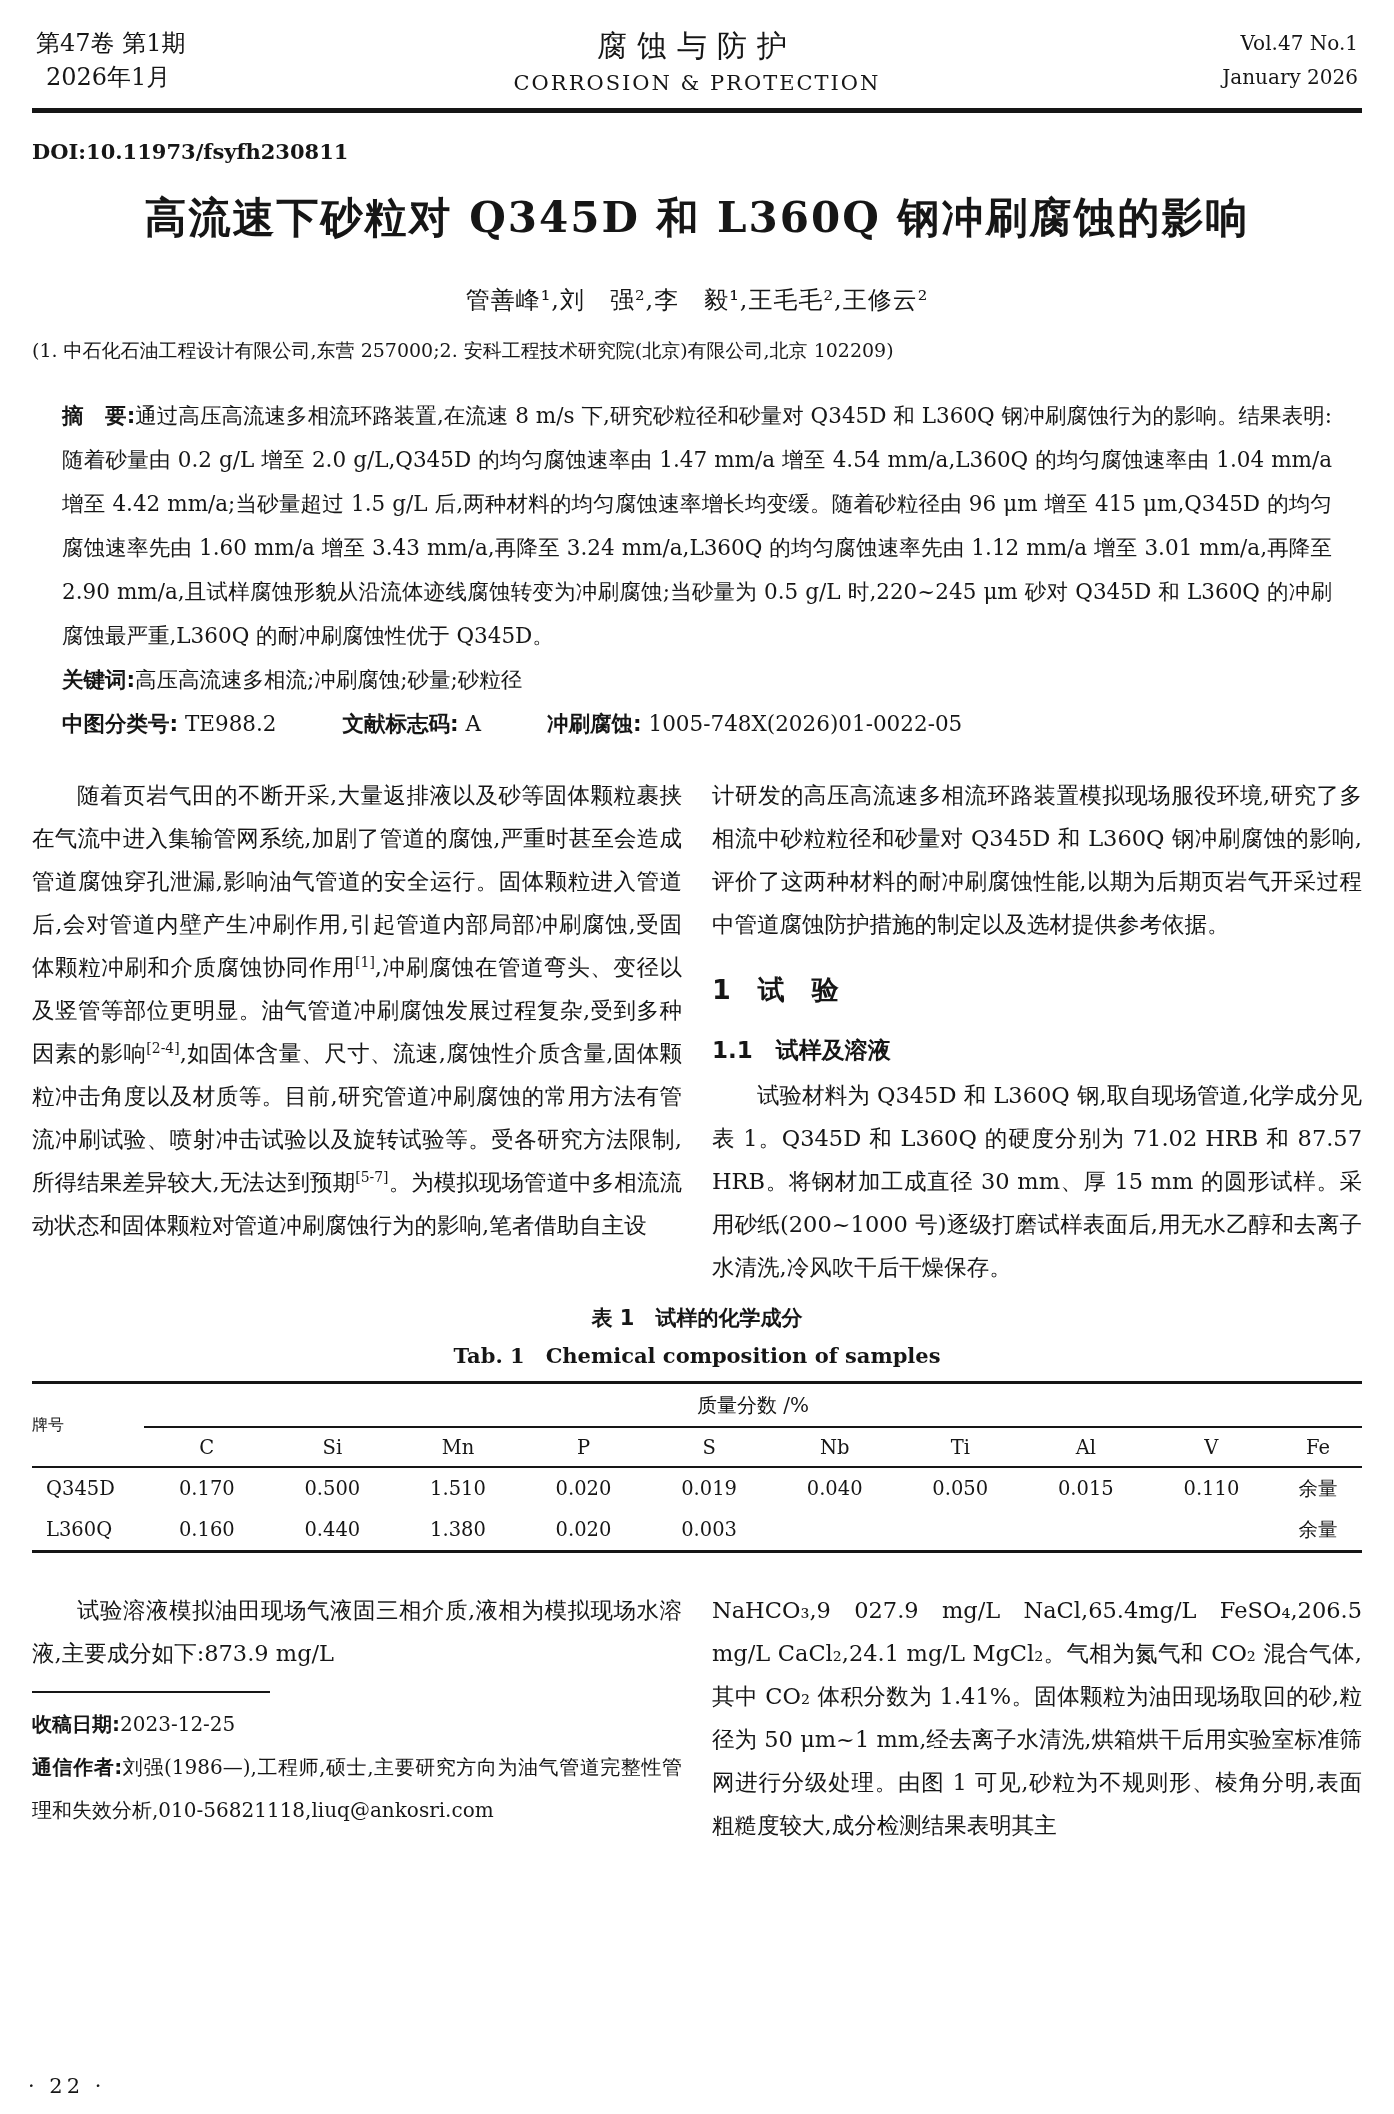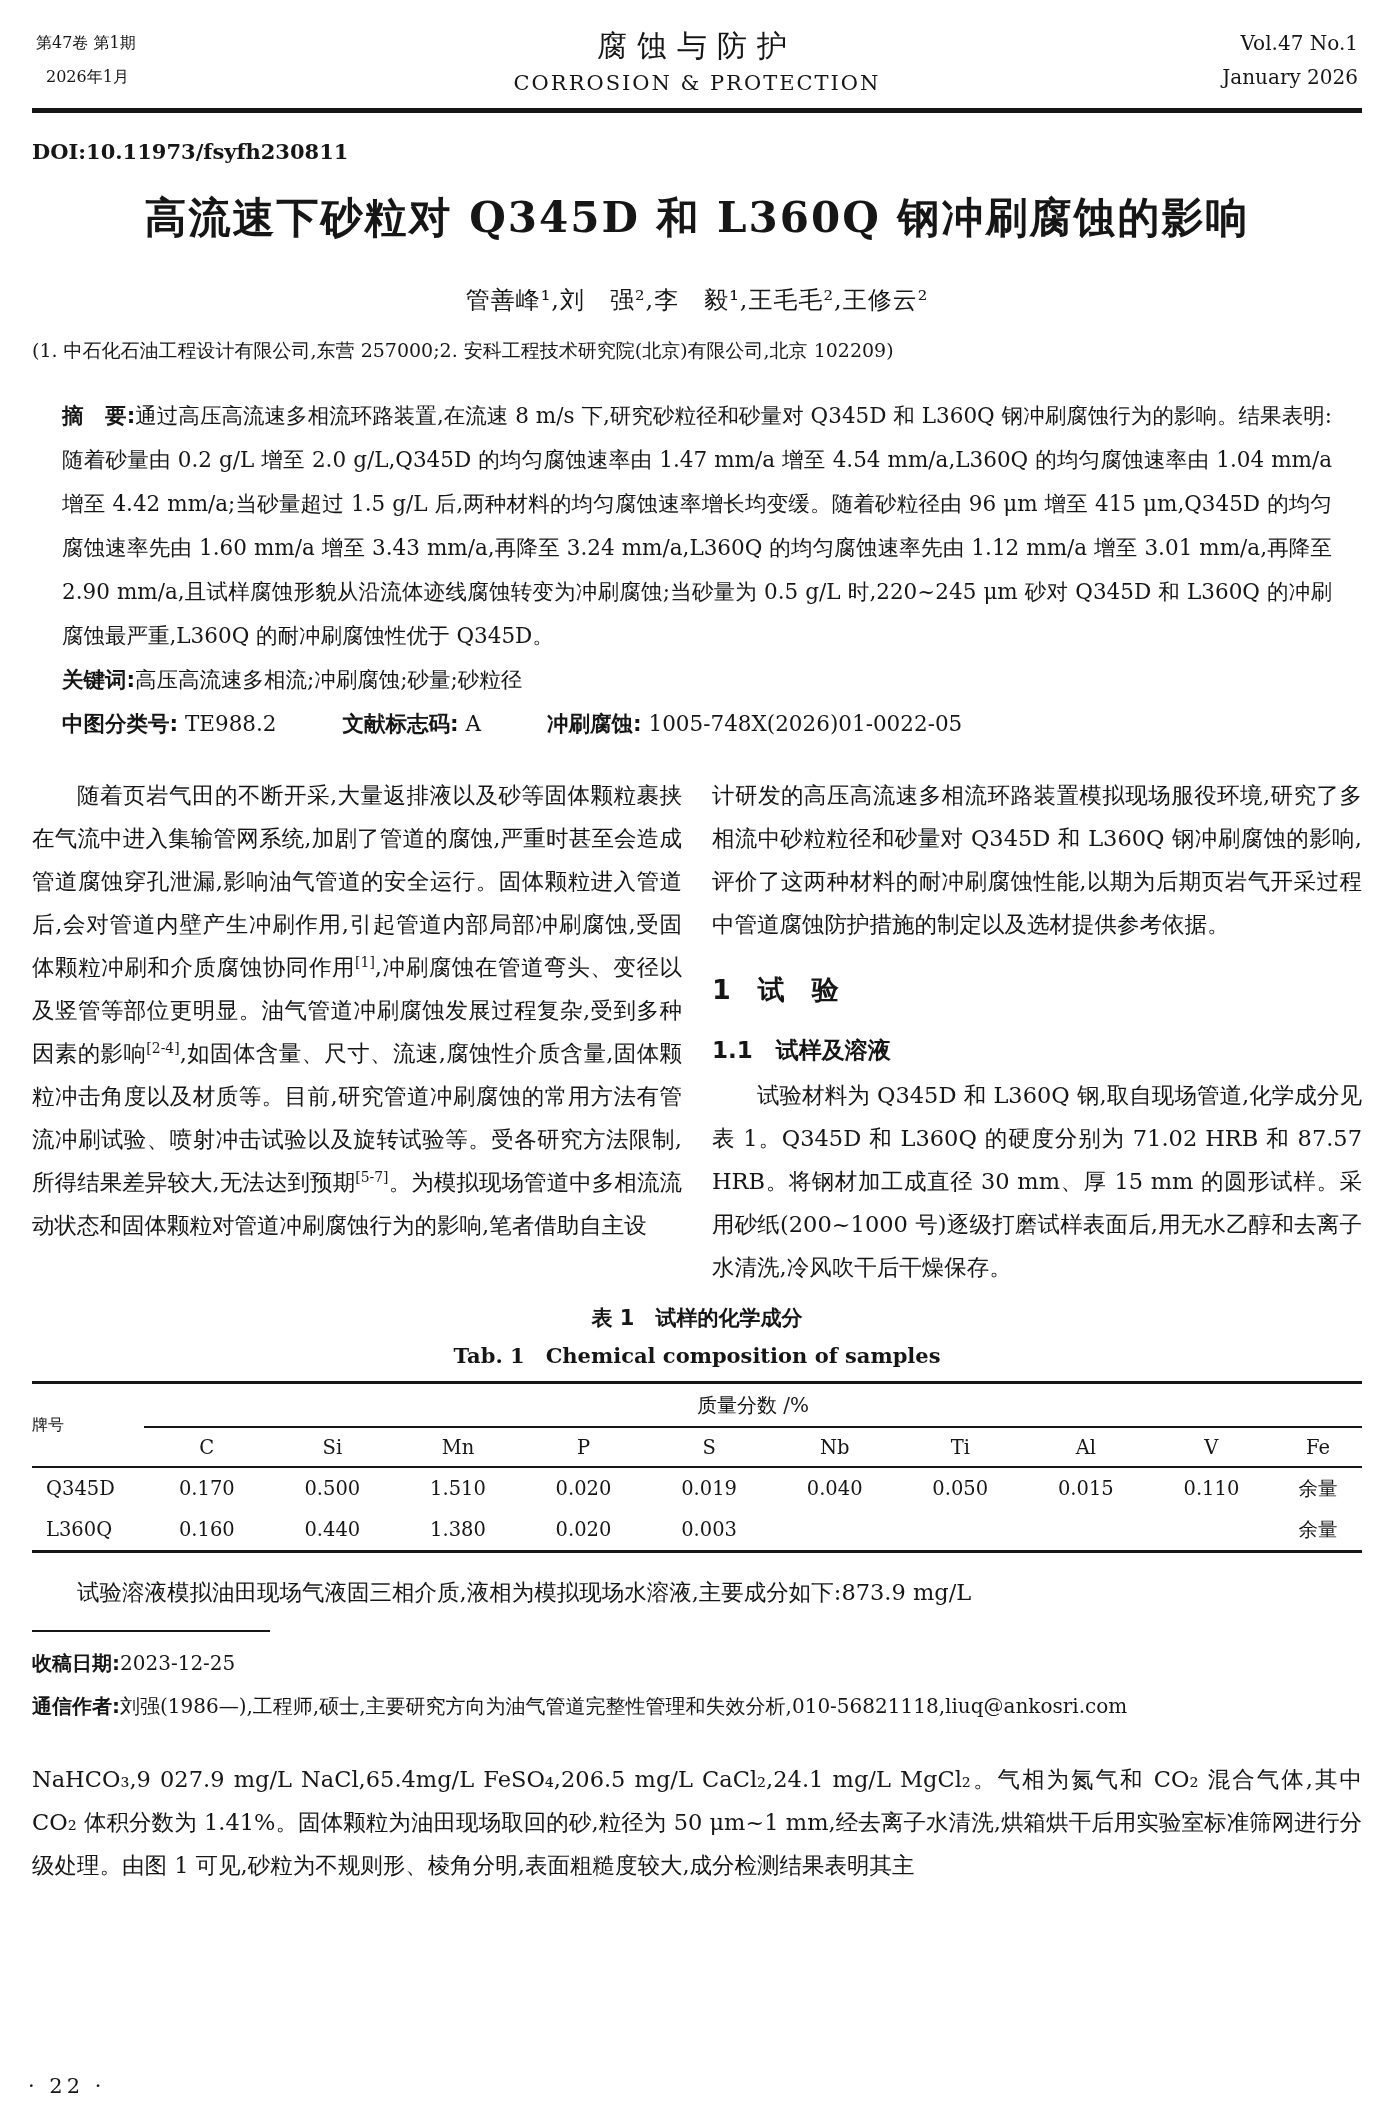--- a/index.html
+++ b/index.html
@@ -11,21 +11,21 @@
     color:#161616;
     font-family:"DejaVu Serif","Liberation Serif",serif;
     box-sizing:border-box;
     padding:26px 32px 0 32px;
     overflow:hidden;
   }
   .hei{font-family:"DejaVu Sans","Liberation Sans",sans-serif;font-weight:bold;}
 
   
   .jhead{display:flex;justify-content:space-between;align-items:flex-start;}
-  .jhead-left{width:240px;font-size:16px;line-height:34px;padding-left:4px;}
+  .jhead-left{width:240px;font-size:24px;line-height:34px;padding-left:4px;}
   .jhead-left .l2{padding-left:10px;}
   .jhead-center{text-align:center;flex:1;}
   .jname-cn{font-size:30px;letter-spacing:10px;line-height:40px;}
   .jname-en{font-size:21px;letter-spacing:2px;line-height:34px;}
   .jhead-right{width:240px;text-align:right;font-size:20px;line-height:34px;padding-right:4px;}
   .rule-thick{height:5px;background:#161616;margin-top:8px;}
   .doi-line{font-size:21px;font-weight:bold;margin-top:26px;font-family:"DejaVu Serif","Liberation Serif",serif;}
 
   
   .title{text-align:center;font-size:42px;font-weight:bold;letter-spacing:2px;margin-top:26px;line-height:56px;}
@@ -54,21 +54,21 @@
   table.comp{width:100%;border-collapse:collapse;font-size:19.5px;margin-top:6px;
     border-top:3px solid #161616;border-bottom:3px solid #161616;}
   table.comp th,table.comp td{font-weight:normal;padding:0;}
   th.brand{width:112px;text-align:left;padding-left:14px;vertical-align:middle;border-bottom:2px solid #161616;font-size:16px;}
   th.group{border-bottom:2px solid #161616;height:42px;font-size:20px;}
   tr.elements th{border-bottom:2px solid #161616;height:38px;text-align:center;}
   table.comp tbody td{height:41px;text-align:center;}
   table.comp tbody td.rname{text-align:left;padding-left:14px;}
 
   
-  .bottom{margin-top:18px;flex-direction:column;}
+  .bottom{margin-top:36px;}
   .footnote{margin-top:16px;font-size:20px;line-height:43px;text-align:justify;}
   .fnrule{width:238px;border:none;border-top:2px solid #161616;margin:6px 0 10px 0;}
   .footnote p{margin:0;}
   .pageno{position:absolute;left:28px;bottom:16px;font-size:21px;letter-spacing:4px;}
 </style>
 </head>
 <body>
 
 <div class="page">
 

